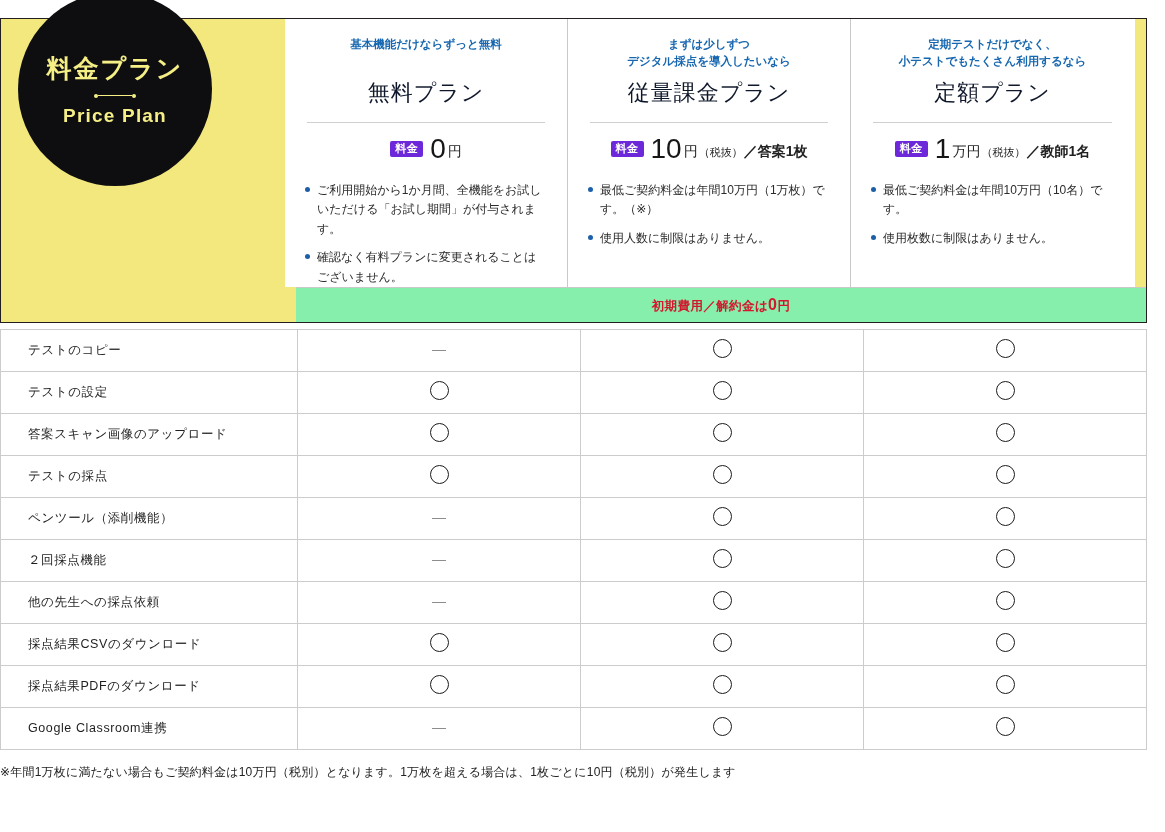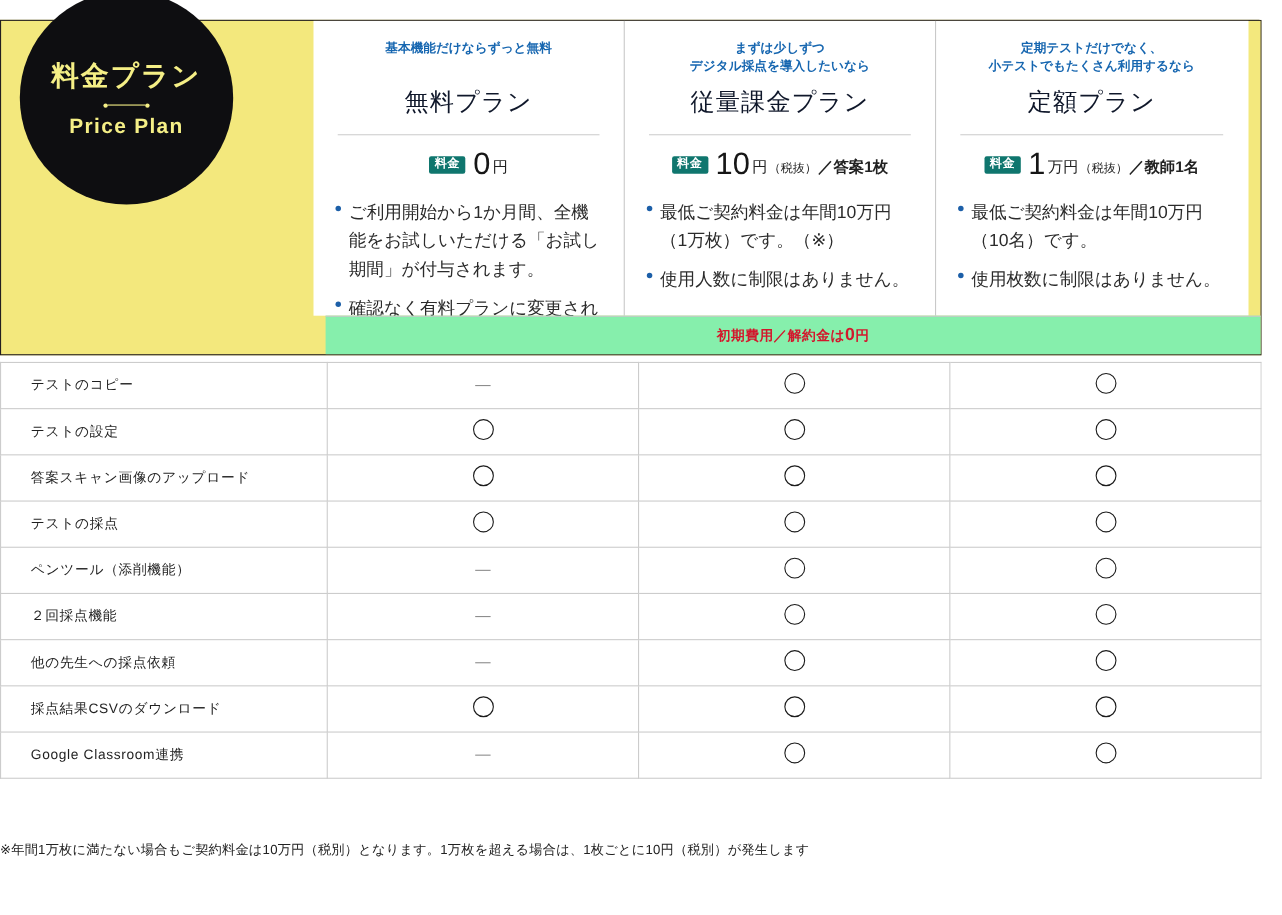--- a/index.html
+++ b/index.html
@@ -123,21 +123,21 @@
     border-top: 1px solid #cfcfcf;
     margin: 14px 2px 12px 2px;
   }
   .price-row {
     text-align: center;
     white-space: nowrap;
     line-height: 1;
   }
   .price-chip {
     display: inline-block;
-    background: #0f766e;
+    background: #6d28d9;
     color: #ffffff;
     font-size: 11px;
     font-weight: bold;
     padding: 2px 5px 3px 5px;
     border-radius: 2px;
     vertical-align: 4px;
     letter-spacing: 0.5px;
   }
   .price-num {
     font-size: 28px;
@@ -161,21 +161,21 @@
   }
 
   .bullets {
     list-style: none;
     margin: 18px 0 0 0;
     padding: 0;
   }
   .bullets li {
     position: relative;
     padding-left: 12px;
-    font-size: 16px;
+    font-size: 12px;
     line-height: 1.62;
     margin-bottom: 9px;
     color: #2b2b2b;
   }
   .bullets li:before {
     content: "";
     position: absolute;
     left: 0;
     top: 6px;
     width: 5px;
@@ -389,20 +389,26 @@
         <td class="mark"><span class="circle"></span></td>
         <td class="mark"><span class="circle"></span></td>
       </tr>
       <tr>
         <td class="label">採点結果CSVのダウンロード</td>
         <td class="mark"><span class="circle"></span></td>
         <td class="mark"><span class="circle"></span></td>
         <td class="mark"><span class="circle"></span></td>
       </tr>
       <tr>
+        <td class="label">採点結果PDFのダウンロード</td>
+        <td class="mark"><span class="circle"></span></td>
+        <td class="mark"><span class="circle"></span></td>
+        <td class="mark"><span class="circle"></span></td>
+      </tr>
+      <tr>
         <td class="label">Google Classroom連携</td>
         <td class="mark"><span class="dash"></span></td>
         <td class="mark"><span class="circle"></span></td>
         <td class="mark"><span class="circle"></span></td>
       </tr>
     </tbody>
   </table>
 
   <div class="footnote">※年間1万枚に満たない場合もご契約料金は10万円（税別）となります。1万枚を超える場合は、1枚ごとに10円（税別）が発生します</div>
 

